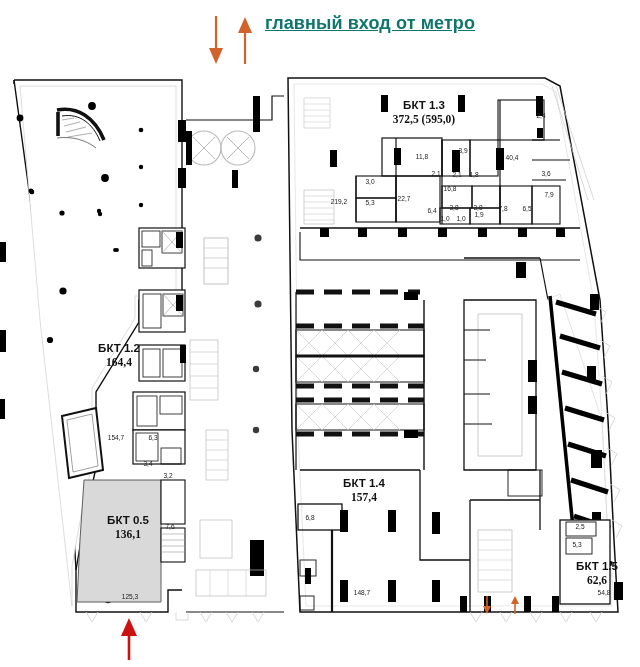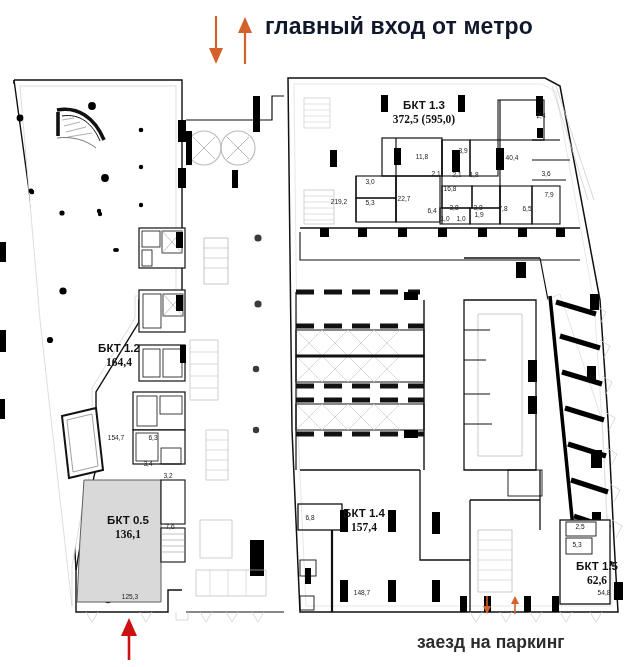--- a/index.html
+++ b/index.html
@@ -17,25 +17,26 @@
   #plan-root {
     position: relative;
     width: 640px;
     height: 667px;
     background: #ffffff;
   }
   .label-top {
     position: absolute;
     left: 265px;
     top: 13px;
-    font-size: 23px;
+    font-size: 18px;
     font-weight: bold;
-    color: #0f172a;
+    color: #0f766e;
     letter-spacing: 0.1px;
     white-space: nowrap;
+    text-decoration: underline;
   }
   .label-bottom {
     position: absolute;
     left: 417px;
     top: 632px;
     font-size: 17.5px;
     font-weight: bold;
     color: #2b2b2b;
     letter-spacing: 0.1px;
     white-space: nowrap;
@@ -377,36 +378,35 @@
 
     <g>
       <line x1="129" y1="660" x2="129" y2="630" stroke="#cc1111" stroke-width="2.6"></line>
       <polygon points="129,618 121,636 137,636" fill="#cc1111"></polygon>
     </g>
 
   </svg>
 
   <div class="label-top">главный вход от метро</div>
 
-  <div class="label-bottom">заезд на паркинг</div>
 
   <div id="unit-layer">
       <div class="unit-label" style="left: 379px; top: 99px; width: 90px;">
         <span class="u-name">БКТ 1.3</span>
         <span class="u-area">372,5 (595,0)</span>
       </div>
       <div class="unit-label" style="left: 74px; top: 342px; width: 90px;">
         <span class="u-name">БКТ 1.2</span>
         <span class="u-area">164,4</span>
       </div>
       <div class="unit-label" style="left: 83px; top: 514px; width: 90px;">
         <span class="u-name">БКТ 0.5</span>
         <span class="u-area">136,1</span>
       </div>
-      <div class="unit-label" style="left: 319px; top: 507px; width: 90px; text-align: center;">
+      <div class="unit-label" style="left: 319px; top: 477px; width: 90px; text-align: center;">
         <span class="u-name">БКТ 1.4</span>
         <span class="u-area">157,4</span>
       </div>
       <div class="unit-label" style="left: 552px; top: 560px; width: 90px;">
         <span class="u-name">БКТ 1.5</span>
         <span class="u-area">62,6</span>
       </div>
     </div>
 
   <div id="dim-layer">

